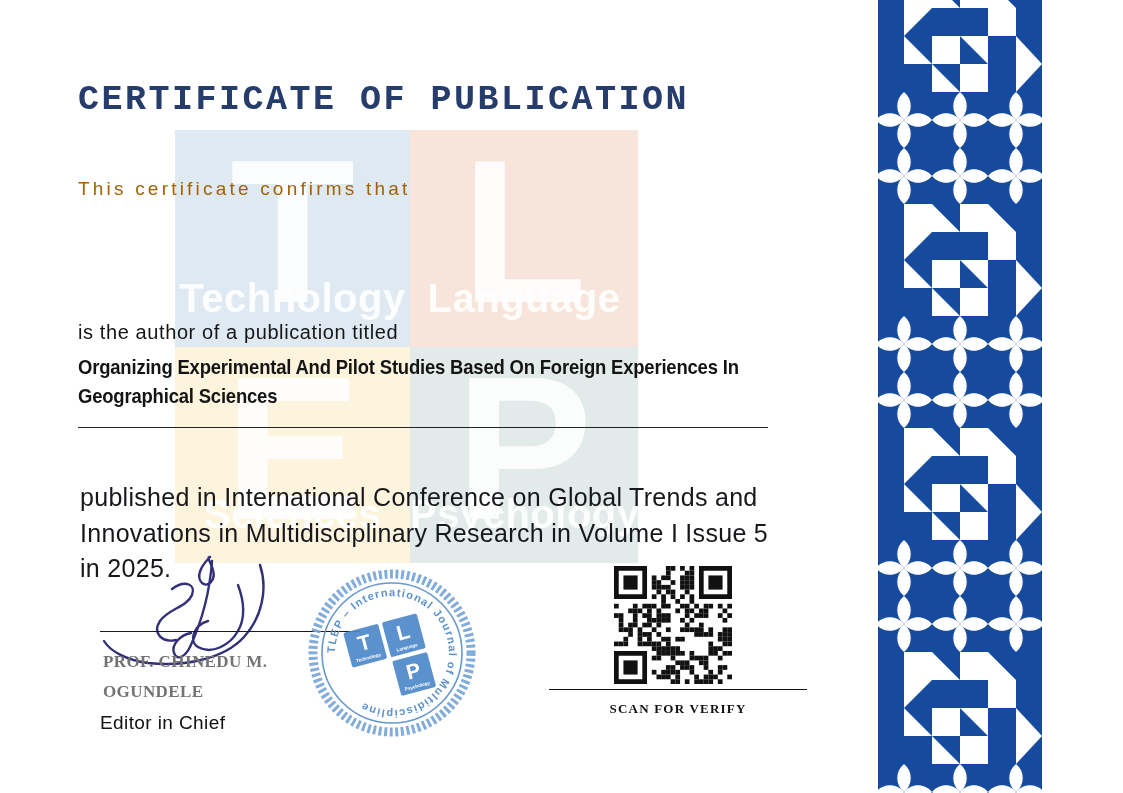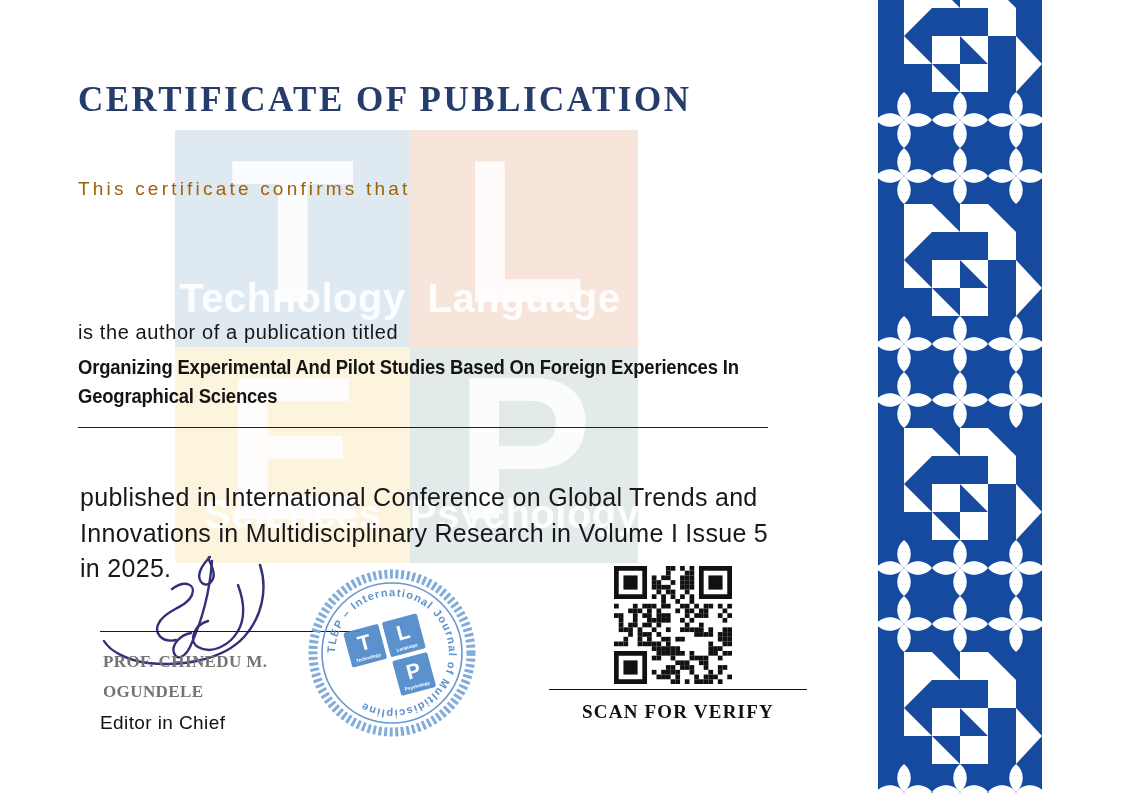--- a/index.html
+++ b/index.html
@@ -18,21 +18,21 @@
     font-size:40px;font-weight:600;color:#ffffff;opacity:.93;letter-spacing:.5px;
   }
   .wm-t{left:175px;top:130px;width:235px;height:217px;background:#dfe9f2;}
   .wm-l{left:410px;top:130px;width:228px;height:217px;background:#f7e5dc;}
   .wm-e{left:175px;top:347px;width:235px;height:216px;background:#fdf4de;}
   .wm-p{left:410px;top:347px;width:228px;height:216px;background:#e2ebe9;}
 
   
   .cert-title{
     position:absolute;left:78px;top:57px;
-    font-family:Liberation Serif, serif;font-weight:700;font-size:35px;
+    font-family:Liberation Mono, monospace;font-weight:700;font-size:35px;
     letter-spacing:2.5px;color:#263c6b;white-space:nowrap;
   }
   .confirm-line{
     position:absolute;left:78px;top:159px;font-size:19px;letter-spacing:3.2px;
     color:#a16207;white-space:nowrap;
   }
   .author-name{
     position:absolute;left:78px;top:224px;
     font-family:"Liberation Serif",serif;font-weight:700;font-size:41px;
     letter-spacing:1px;color:#24406e;white-space:nowrap;
@@ -66,21 +66,21 @@
     color:#111;white-space:nowrap;
   }
   
   .stamp{position:absolute;left:304px;top:565px;opacity:.93;}
   
   .qr{position:absolute;left:614px;top:566px;}
   .qr-rule{position:absolute;left:549px;top:689px;width:258px;height:0;
     border-top:1.6px solid #111;}
   .scan-label{
     position:absolute;left:549px;top:701px;width:258px;text-align:center;
-    font-family:"Liberation Serif",serif;font-weight:700;font-size:19px;
+    font-family:"Liberation Serif",serif;font-weight:700;font-size:13px;
     letter-spacing:1.2px;color:#111;white-space:nowrap;
   }
   
   .band{position:absolute;left:878px;top:0;}
 </style>
 </head>
 <body>
 
 <div class="page">
 

